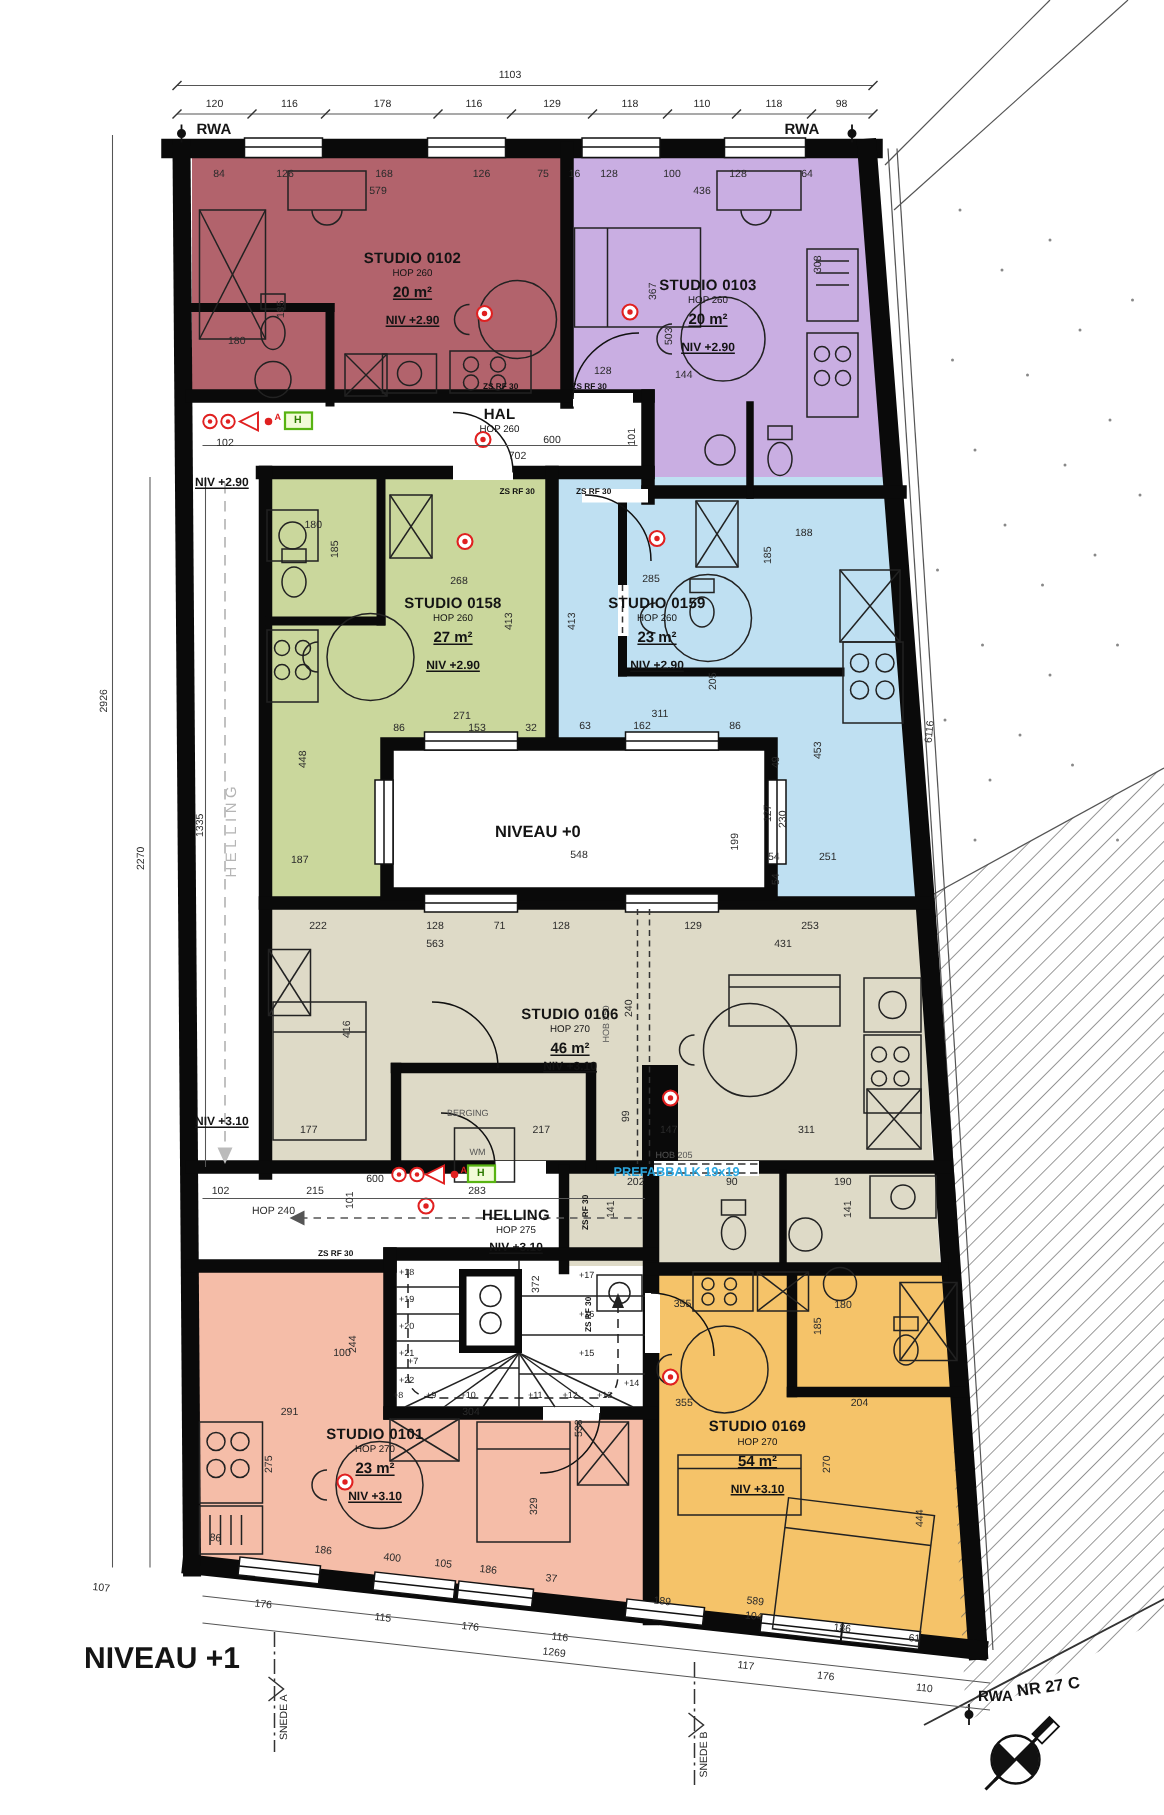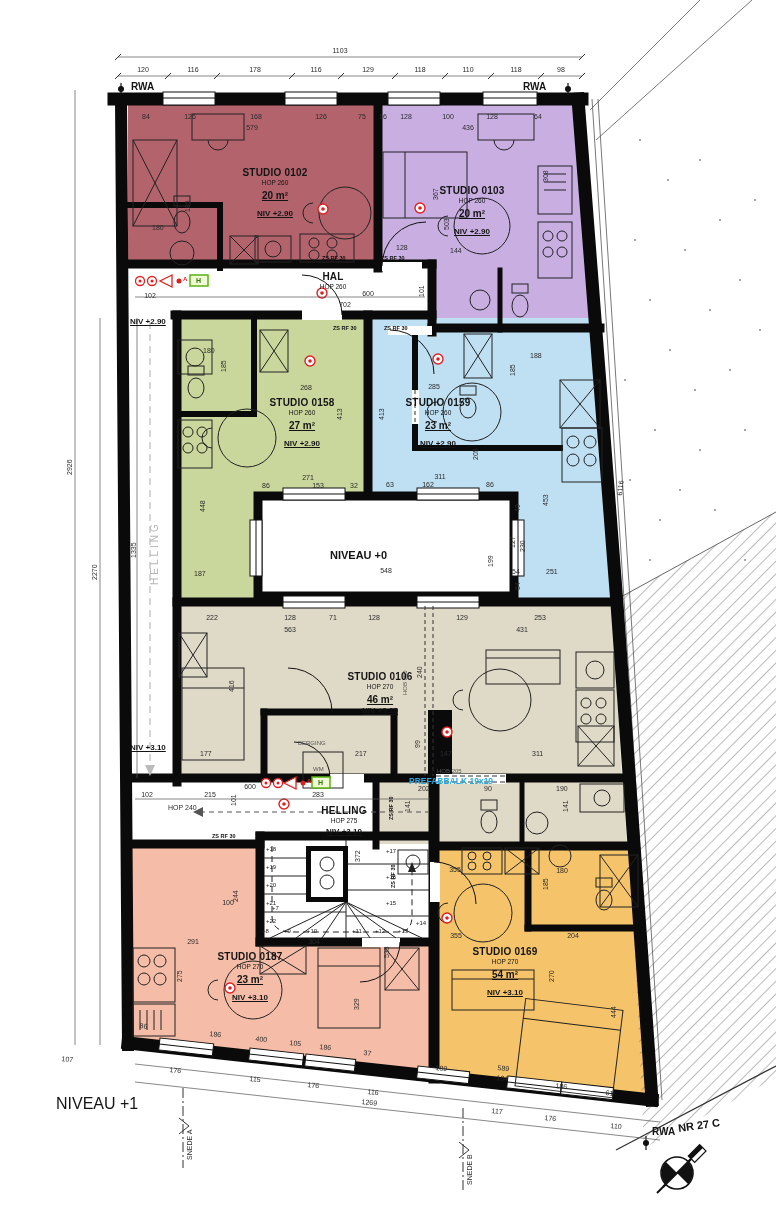--- a/index.html
+++ b/index.html
@@ -11,21 +11,21 @@
   .c{transform:translateX(-50%);}
   .v{transform:rotate(-90deg);transform-origin:0 0;}
   .s{transform:rotate(6.3deg);transform-origin:0 0;}
   .sv{transform:rotate(-84deg);transform-origin:0 0;}
   .roomtag{text-align:center;}
   .rname{font-weight:bold;font-size:10px;letter-spacing:.2px;}
   .rhop{font-size:6.5px;margin-top:2px;}
   .rarea{font-weight:bold;font-size:10px;text-decoration:underline;margin-top:4px;}
   .rniv{font-weight:bold;font-size:8px;text-decoration:underline;margin-top:9px;}
   .zs{font-size:5.5px;font-weight:bold;color:#111;}
-  .big{font-weight:normal;font-size:16px;}
+  .big{font-weight:bold;font-size:20px;}
   .med{font-weight:bold;font-size:11px;}
   .rwa{font-weight:bold;font-size:10px;}
   .tiny{font-size:6px;color:#555;}
   .blue{color:#2ba7e0;font-weight:bold;font-size:8.5px;}
   .gray{color:#b5b5b5;font-size:10px;letter-spacing:3px;}
   .nivu{font-weight:bold;font-size:8px;text-decoration:underline;}
   .step{font-size:6px;color:#222;}
   .exitH{font-size:7px;font-weight:bold;color:#2d7a00;}
   .alA{font-size:6px;font-weight:bold;color:#e02020;}
 </style>
@@ -503,21 +503,21 @@
   <div class="rarea">23 m²</div>
   <div class="rniv">NIV +2.90</div>
 </div>
 <div class="lbl roomtag" style="left:325px;top:672px;width:110px">
   <div class="rname">STUDIO 0106</div>
   <div class="rhop">HOP 270</div>
   <div class="rarea">46 m²</div>
   <div class="rniv" style="margin-top:2px">NIV +3.10</div>
 </div>
 <div class="lbl roomtag" style="left:190px;top:952px;width:120px">
-  <div class="rname">STUDIO 0187</div>
+  <div class="rname">STUDIO 0101</div>
   <div class="rhop">HOP 270</div>
   <div class="rarea">23 m²</div>
   <div class="rniv">NIV +3.10</div>
 </div>
 <div class="lbl roomtag" style="left:440px;top:947px;width:130px">
   <div class="rname">STUDIO 0169</div>
   <div class="rhop">HOP 270</div>
   <div class="rarea">54 m²</div>
   <div class="rniv">NIV +3.10</div>
 </div>

